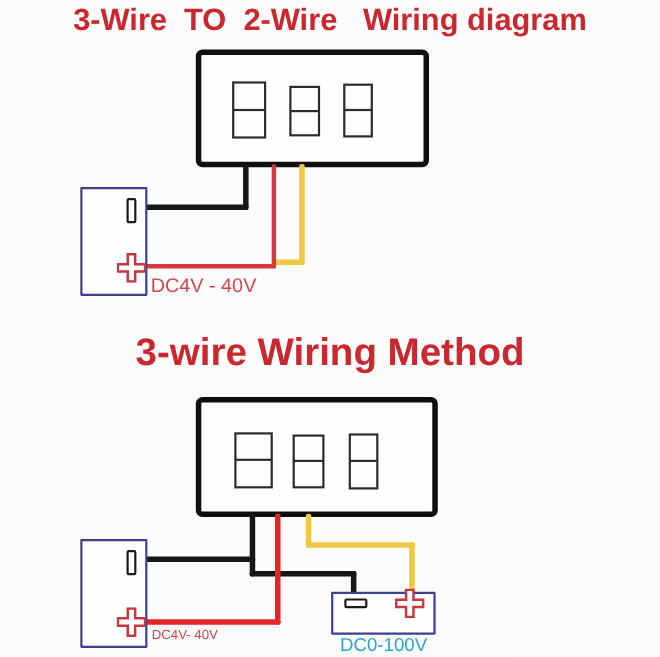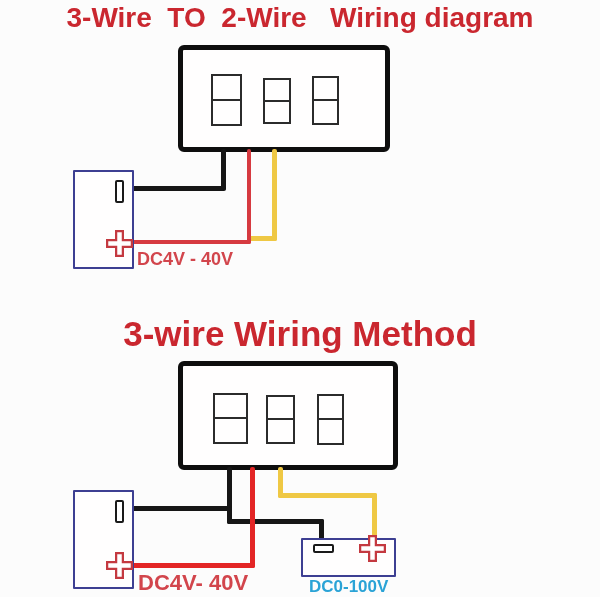--- a/index.html
+++ b/index.html
@@ -15,21 +15,21 @@
   .title {
     position: absolute;
     left: 0;
     width: 100%;
     text-align: center;
     color: var(--title_red, #ca272f);
     font-weight: bold;
     white-space: pre;
   }
   .t1 { top: 2px;  font-size: 28px; text-align: center; }
-  .t2 { top: 314px; font-size: 35px; }
+  .t2 { top: 301px; font-size: 35px; }
 
   .display {
     position: absolute;
     border: 5px solid var(--display_border, #0e0e0e);
     border-radius: 6px;
     background: #fffefe;
   }
   .d1 { left: 178px; top: 45px;  width: 212px; height: 107px; }
   .d2 { left: 178px; top: 361px; width: 220px; height: 109px; }
 
@@ -75,25 +75,25 @@
     border-radius: 2px;
     background: #fff;
   }
   .plus-svg {
     position: absolute;
     width: 27px; height: 27px;
     color: var(--terminal_red, #c43940);
   }
   .lbl {
     position: absolute;
-    font-weight: bold;
+    font-weight: normal;
     white-space: pre;
   }
   .l1 { left: 137px; top: 249px; font-size: 18px; color: var(--label_red, #d2454c); }
-  .l2 { left: 138px; top: 570px; font-size: 22px; color: var(--label_red, #d2454c); }
+  .l2 { left: 138px; top: 570px; font-size: 12px; color: var(--label_red, #d2454c); }
   .l3 { left: 309px; top: 577px; font-size: 17px; color: var(--label_cyan, #2aa3d6); }
 </style>
 </head>
 <body>
 
 <div class="canvas">
 
   <div>
     <h1 class="title t1">3-Wire  TO  2-Wire   Wiring diagram</h1>
 

